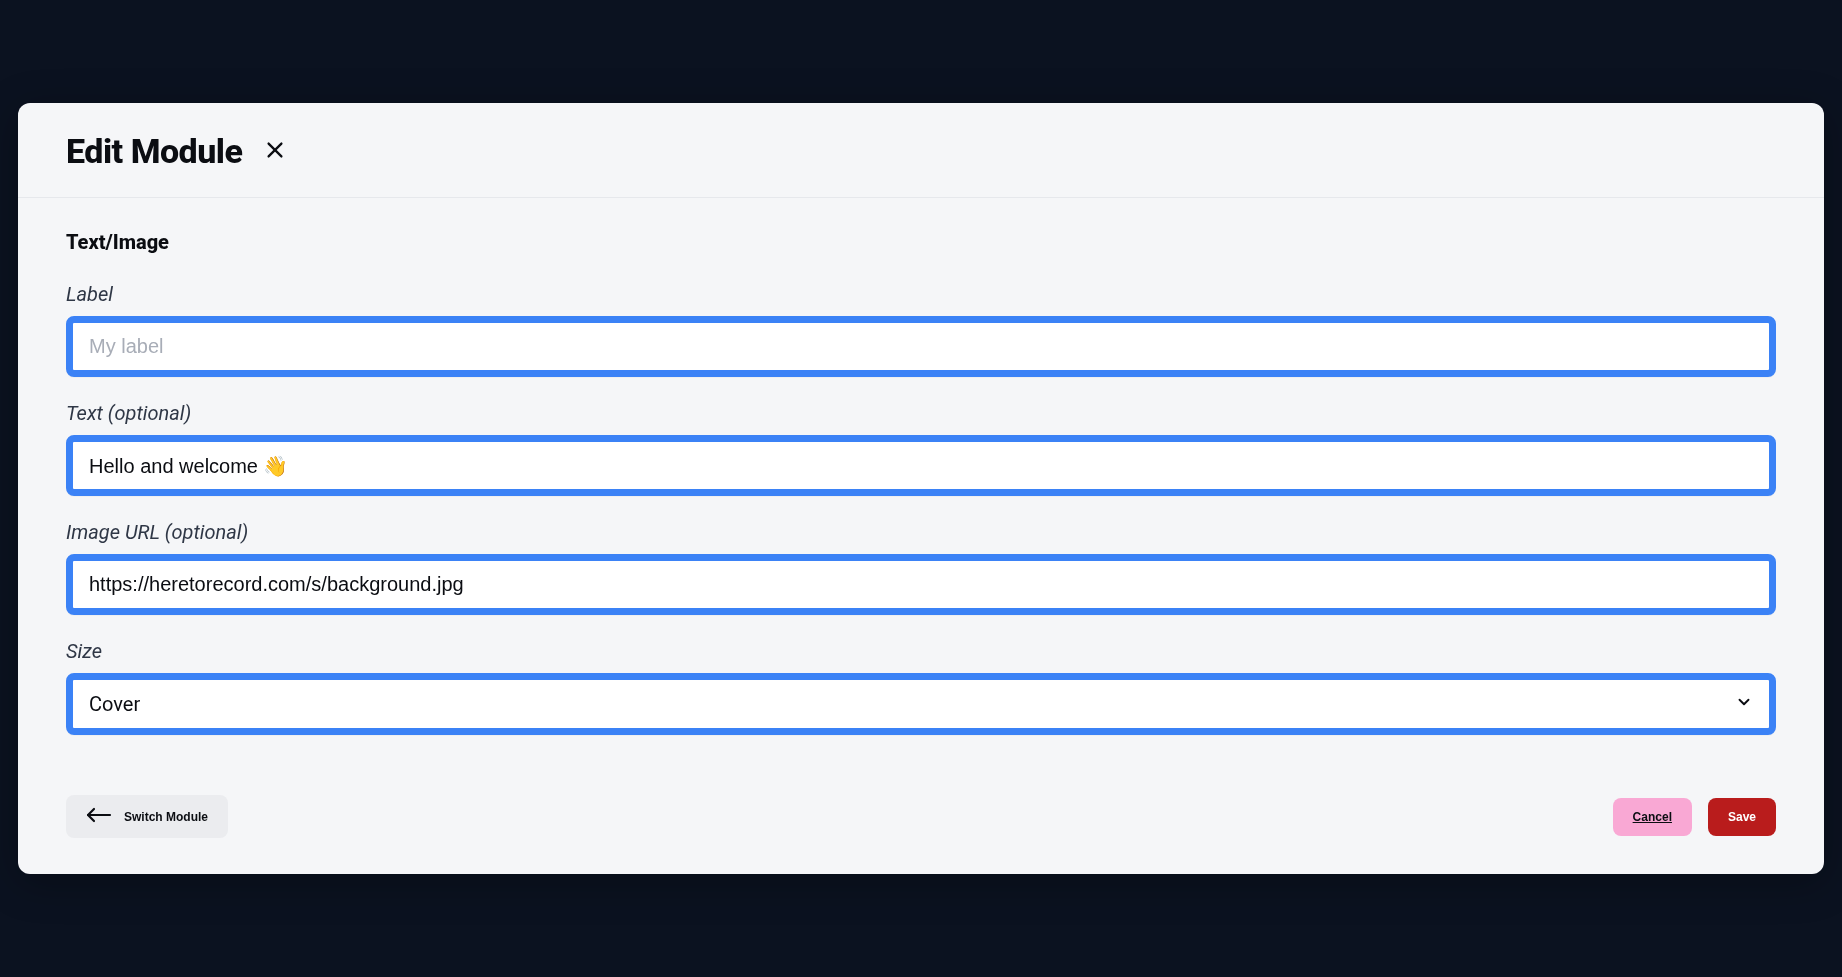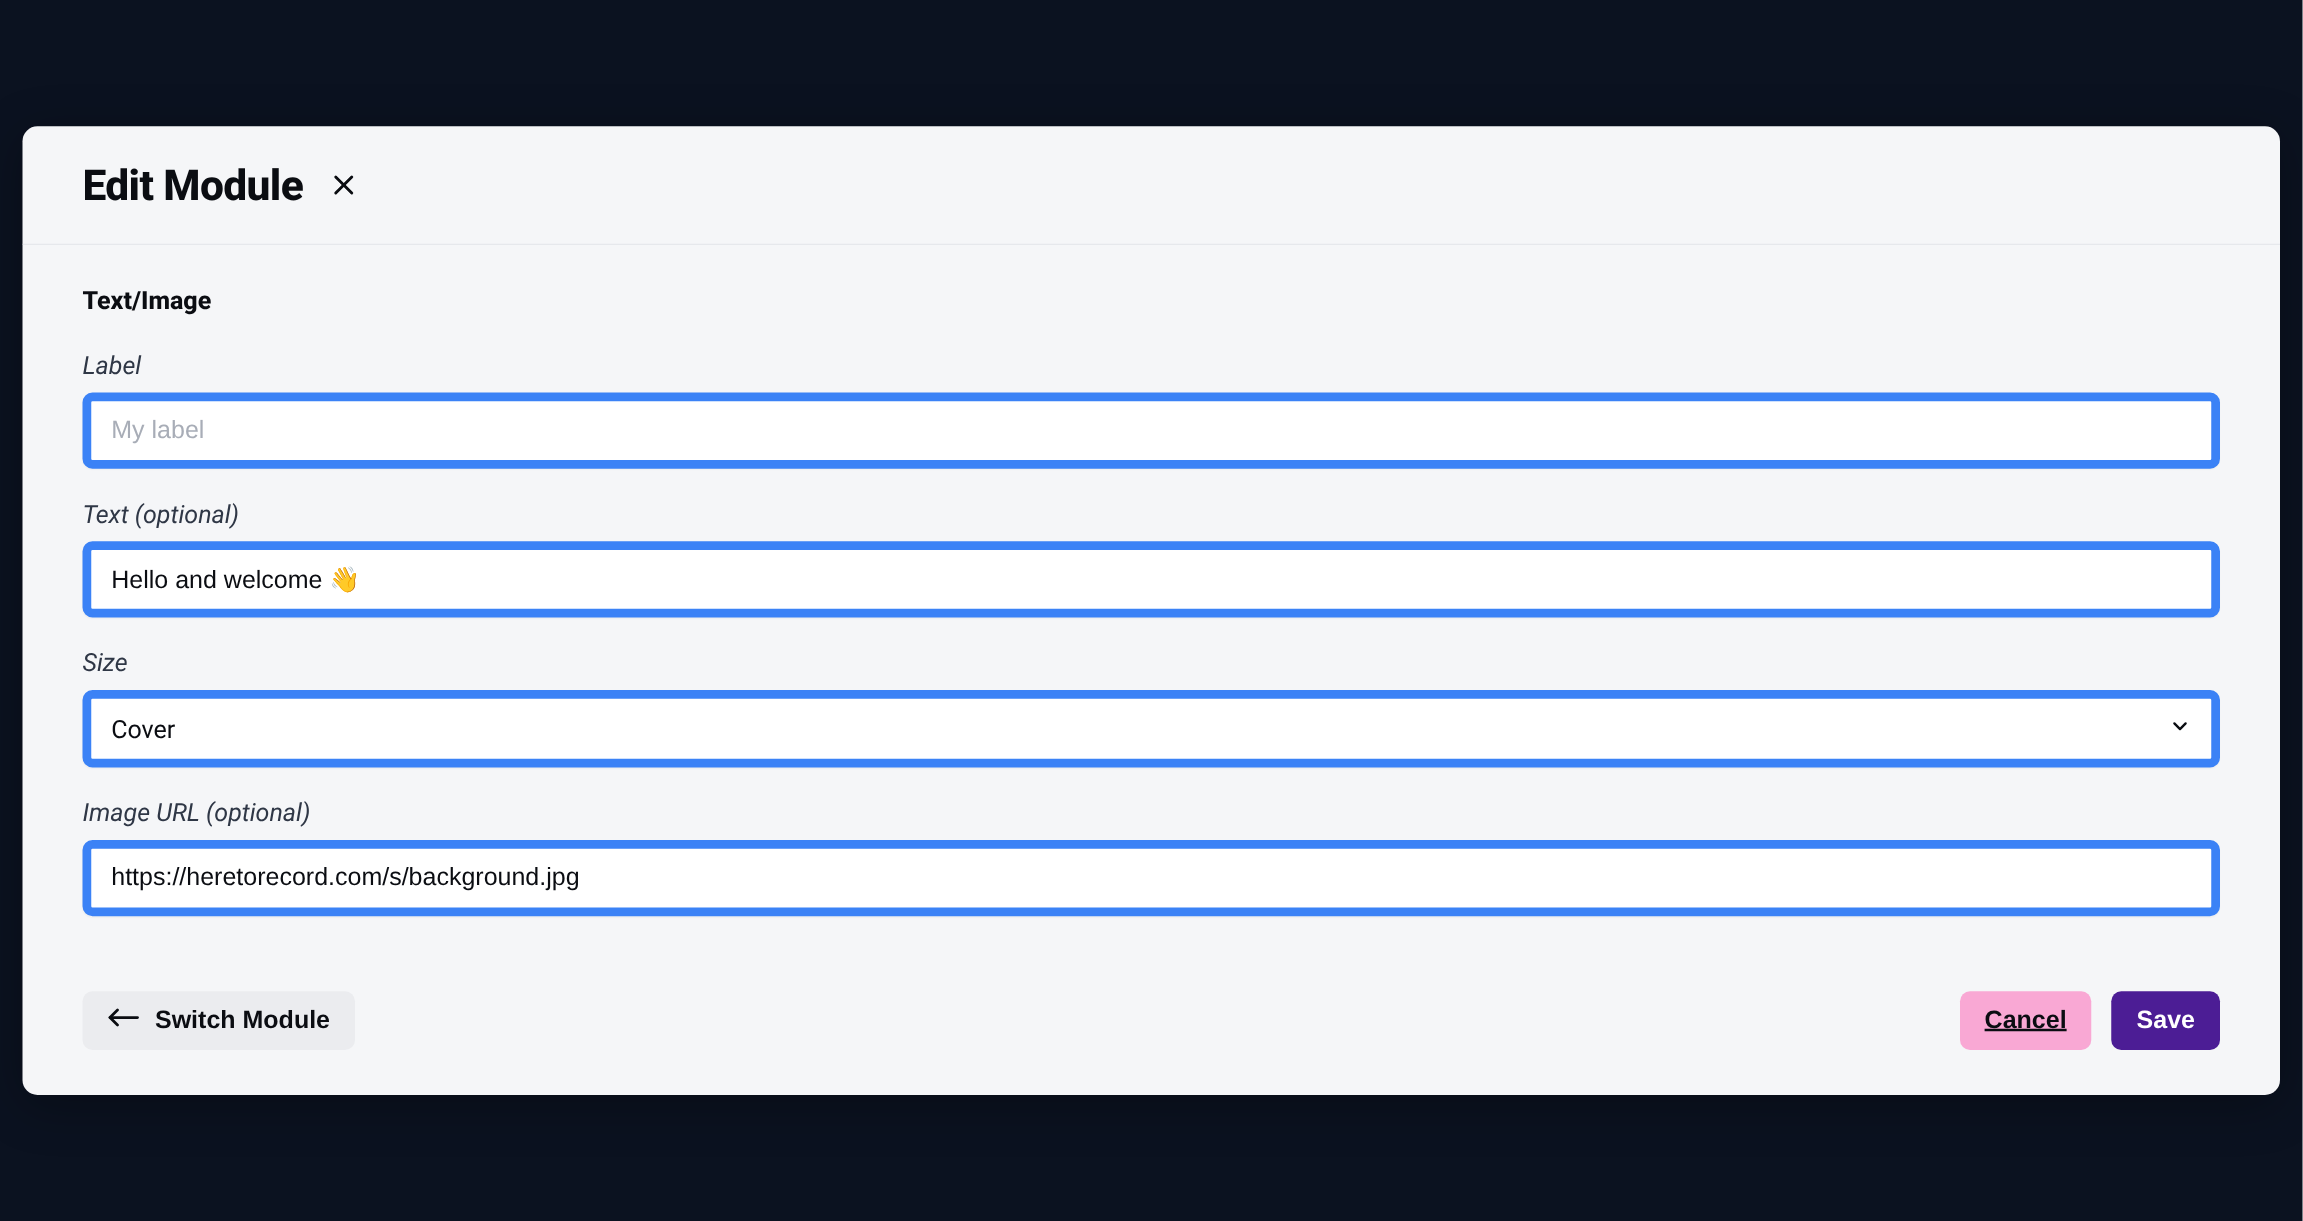--- a/index.html
+++ b/index.html
@@ -101,29 +101,29 @@
       padding: 8px 48px 36px 48px;
     }
     .left-actions {}
     .right-actions { display: flex; gap: 16px; }
     .btn {
       display: inline-flex;
       align-items: center;
       gap: 12px;
       padding: 12px 20px;
       border-radius: 8px;
-      font-size: 20px;
+      font-size: 12px;
       font-weight: 600;
       border: none;
       cursor: pointer;
     }
     .btn-switch { background: #ebecef; color: #0b0d12; }
     .btn-switch svg { width: 26px; height: 16px; }
     .btn-cancel { background: #f9a8d4; color: #0b0d12; text-decoration: underline; }
-    .btn-save { background: #4c1d95; color: #ffffff; }
+    .btn-save { background: #b91c1c; color: #ffffff; }
   </style>
 </head>
 <body>
 
 <div class="modal">
   <div class="modal-header">
     <h1 class="modal-title">Edit Module</h1>
     <button class="close-btn">
       <span>
         <svg viewBox="0 0 24 24" fill="none" stroke="#0b0d12" stroke-width="2.5" stroke-linecap="round">
@@ -141,34 +141,34 @@
       <label class="field-label">Label</label>
       <input class="field-input" type="text" placeholder="My label" style="">
     </div>
 
     <div class="field">
       <label class="field-label">Text (optional)</label>
       <input class="field-input" type="text" value="Hello and welcome 👋" style="">
     </div>
 
     <div class="field">
+      <label class="field-label">Image URL (optional)</label>
+      <input class="field-input" type="text" value="https://heretorecord.com/s/background.jpg" style="">
+    </div>
+
+    <div class="field">
       <label class="field-label">Size</label>
       <div class="field-select-wrapper">
         <div class="field-select">Cover</div>
         <span class="chevron">
           <svg viewBox="0 0 24 24" fill="none" stroke="#0b0d12" stroke-width="2.5" stroke-linecap="round" stroke-linejoin="round">
               <polyline points="6 9 12 15 18 9"></polyline>
             </svg>
         </span>
       </div>
-    </div>
-
-    <div class="field">
-      <label class="field-label">Image URL (optional)</label>
-      <input class="field-input" type="text" value="https://heretorecord.com/s/background.jpg" style="">
     </div>
   </div>
 
   <div class="modal-footer">
     <div class="left-actions">
       <button class="btn btn-switch">
         <span>
           <svg viewBox="0 0 26 16" fill="none" stroke="#0b0d12" stroke-width="2.2" stroke-linecap="round" stroke-linejoin="round">
               <line x1="24" y1="8" x2="2" y2="8"></line>
               <polyline points="8 2 2 8 8 14"></polyline>

